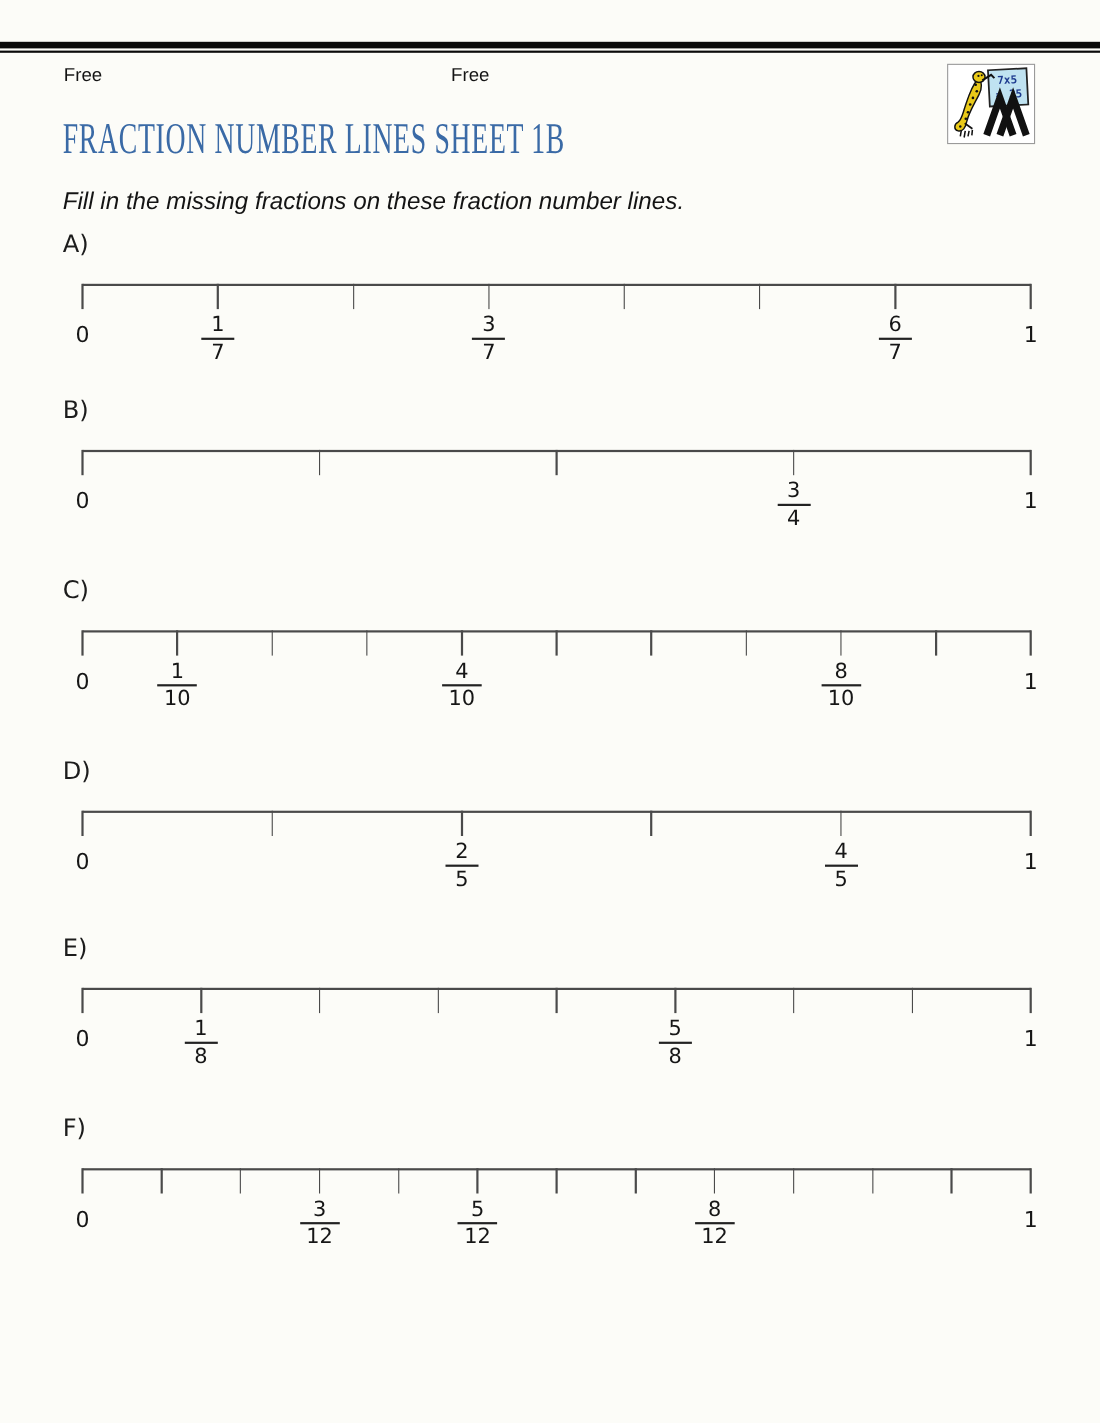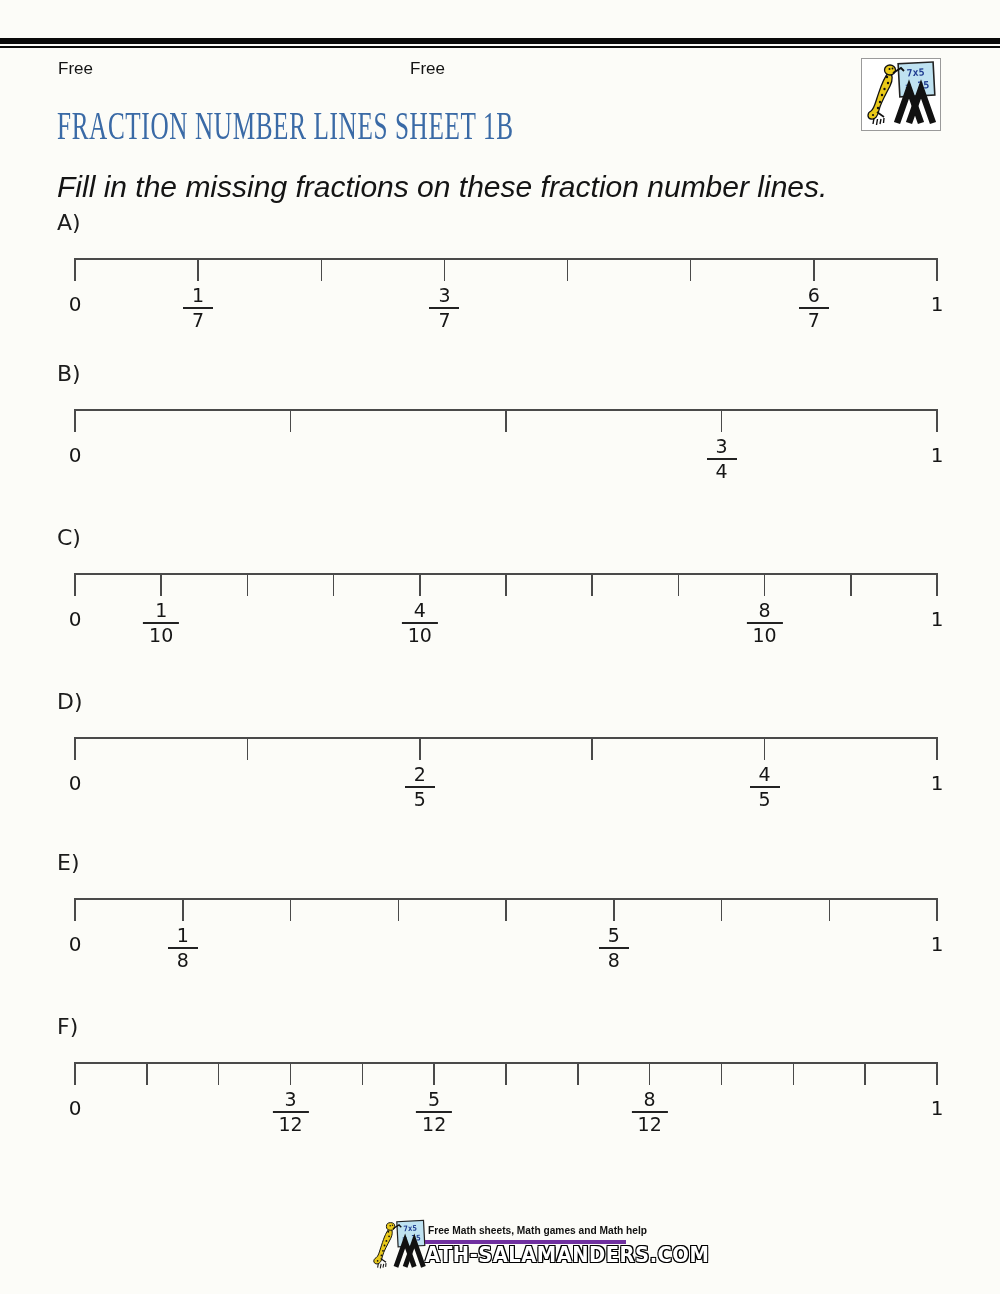--- a/index.html
+++ b/index.html
@@ -8,21 +8,21 @@
 
   .rule-thick{position:absolute;left:0;top:38px;width:1000px;height:6px;background:#0a0a0a;}
   .rule-thin{position:absolute;left:0;top:46px;width:1000px;height:2px;background:#0a0a0a;}
 
   .name-label{position:absolute;left:58px;top:59px;font-family:"Liberation Sans",sans-serif;font-size:17px;color:#141414;}
   .date-label{position:absolute;left:410px;top:59px;font-family:"Liberation Sans",sans-serif;font-size:17px;color:#141414;}
 
   .page-title{position:absolute;left:57px;top:102px;font-family:"Liberation Serif",serif;
     font-size:40px;color:#3a6aa6;white-space:nowrap;transform:scaleX(0.63);transform-origin:left top;letter-spacing:1px;}
 
-  .instruction{position:absolute;left:57px;top:170px;font-style:italic;font-size:30px;color:#141414;
+  .instruction{position:absolute;left:57px;top:170px;font-style:italic;font-size:22px;color:#141414;
     font-family:"Liberation Sans",sans-serif;white-space:nowrap;}
 
   .letter{position:absolute;left:57px;font-size:22px;color:#1c1c1c;line-height:1;}
   .nline{position:absolute;height:92px;}
   .hline{position:absolute;left:0;right:0;top:0;height:1.5px;background:#4a4a4a;}
   .tick{position:absolute;top:0;width:1.5px;height:23px;background:#4a4a4a;}
   .endlab{position:absolute;top:36px;transform:translateX(-50%);font-size:20px;color:#161616;line-height:1;}
   .frac{position:absolute;top:27px;transform:translateX(-50%);text-align:center;font-size:19px;color:#161616;line-height:1.1;}
   .frac .num{padding:0 6px 1px;}
   .frac .den{border-top:2px solid #222;padding:1px 6px 0;min-width:18px;}
@@ -233,21 +233,13 @@
           <div class="den">12</div>
         </div>
         <div class="frac" style="left: 574.667px;">
           <div class="num">8</div>
           <div class="den">12</div>
         </div>
         <div class="endlab" style="left: 862px;">1</div>
       </div>
     </div>
 
-  <div class="footer">
-    <svg class="footer-art" width="58" height="52" viewBox="0 0 76 66">
-        <use href="#sal-art"></use>
-      </svg>
-    <div class="footer-tagline">Free Math sheets, Math games and Math help</div>
-    <div class="footer-rule"></div>
-    <div class="footer-site">ATH-SALAMANDERS.COM</div>
-  </div>
 </div>
 
 </body></html>

